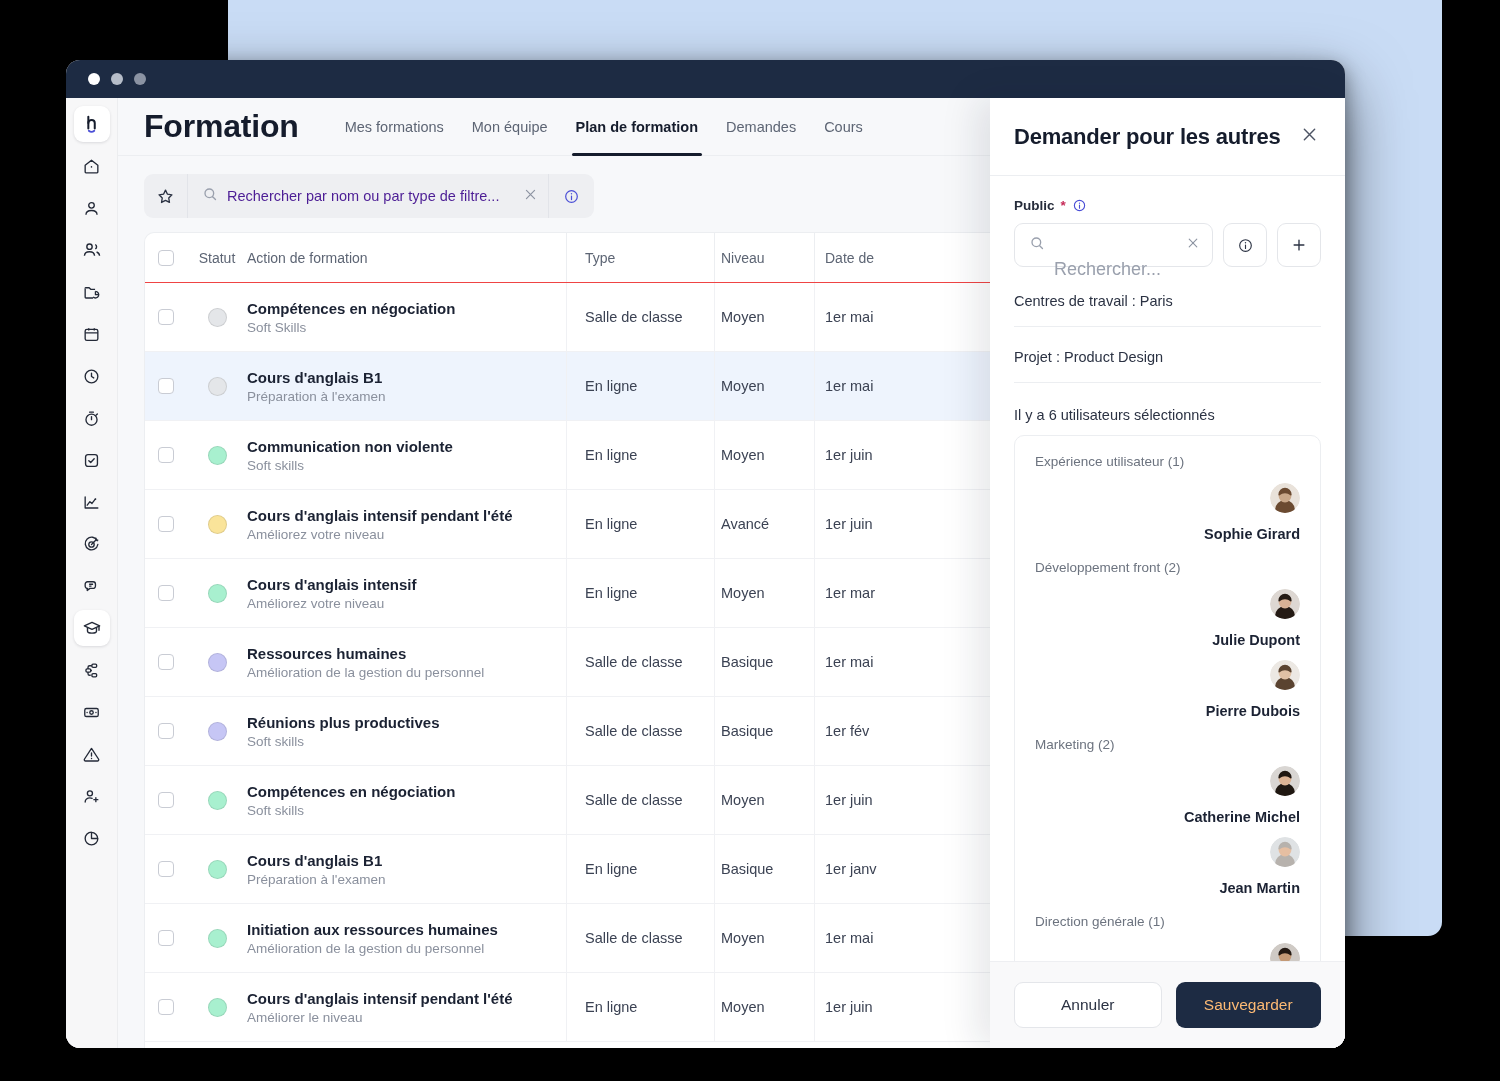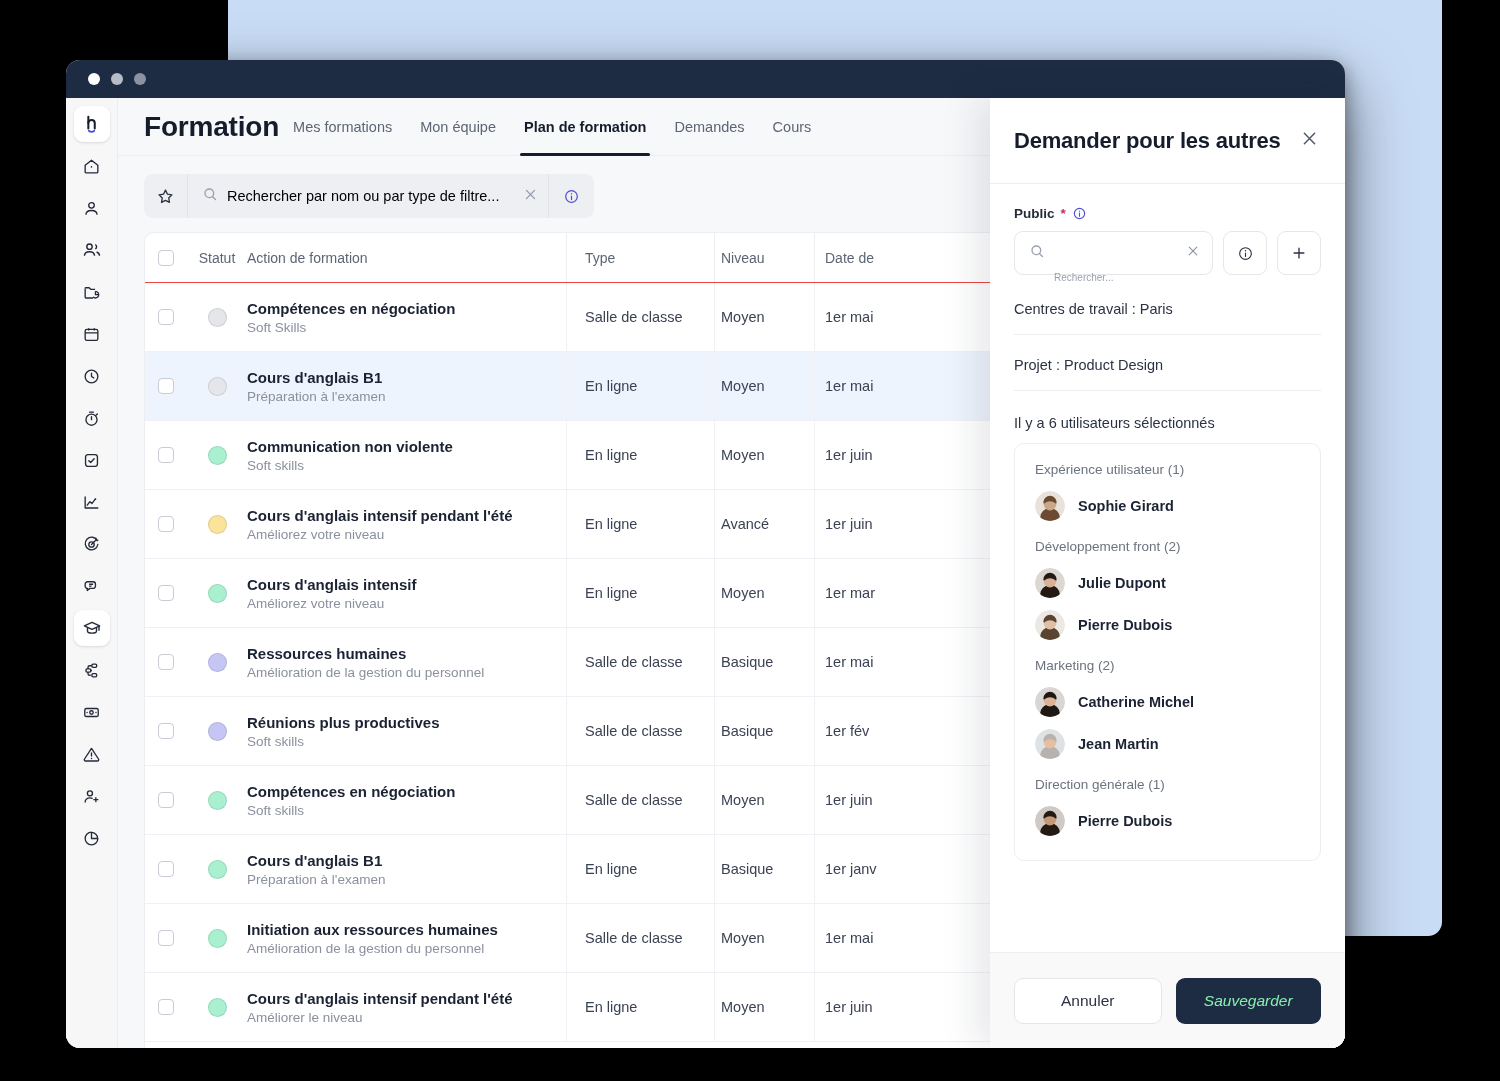--- a/index.html
+++ b/index.html
@@ -94,23 +94,24 @@
 
   .topbar {
     height: 58px;
     background: #f7f8fa;
     display: flex;
     align-items: center;
     padding: 0 0 0 26px;
     border-bottom: 1px solid #eceef1;
   }
   .app-title {
-    font-size: 28px;
+    font-size: 32px;
     font-weight: 700;
     color: #151c2c;
+    margin-right: 32px;
     letter-spacing: -0.2px;
     white-space: nowrap;
   }
   .tabs { display: flex; align-items: flex-end; height: 58px; gap: 0; }
   .tab {
     font-size: 14.5px;
     color: #5d6574;
     padding: 0 14px;
     height: 58px;
     display: flex; align-items: center;
@@ -144,21 +145,21 @@
     flex: 0 0 44px;
   }
   .search-field {
     flex: 1 1 auto;
     display: flex; align-items: center;
     gap: 9px;
     padding: 0 10px 0 14px;
     min-width: 0;
   }
   .search-ph {
-    font-size: 14.5px; color: #000000;
+    font-size: 14.5px; color: #4c1d95;
     white-space: nowrap; overflow: hidden; text-overflow: ellipsis;
     flex: 1 1 auto;
   }
   .x-btn { color: #8d94a2; flex: 0 0 auto; }
   .info-sep {
     border-left: 1px solid #e2e4e9;
     width: 46px; height: 44px;
     display: flex; align-items: center; justify-content: center;
     color: #4b4fd6;
     flex: 0 0 46px;
@@ -259,21 +260,21 @@
     flex: 1 1 auto;
     height: 44px;
     border: 1px solid #e4e6ea;
     border-radius: 9px;
     display: flex; align-items: center;
     padding: 0 12px 0 14px;
     gap: 9px;
     background: #fff;
     min-width: 0;
   }
-  .pub-ph { font-size: 10px; color: #9aa0ad; flex: 1 1 auto; margin-top: 48px; }
+  .pub-ph { font-size: 18px; color: #9aa0ad; flex: 1 1 auto; margin-top: 48px; }
   .sq-btn {
     width: 44px; height: 44px;
     border: 1px solid #e4e6ea;
     border-radius: 9px;
     display: flex; align-items: center; justify-content: center;
     background: #fff;
     color: #2b3243;
     flex: 0 0 44px;
   }
 
@@ -286,21 +287,21 @@
 
   .sel-count { font-size: 14.5px; color: #2b3243; padding: 24px 0 12px 0; }
 
   .sel-box {
     border: 1px solid #eceef1;
     border-radius: 10px;
     padding: 18px 0 18px 0;
   }
   .grp-label { font-size: 13.5px; color: #6c737f; padding: 0 20px; margin: 12px 0 8px 0; }
   .grp-label.first { margin-top: 0; }
-  .person { display: flex; align-items: center; gap: 13px; padding: 6px 20px; }
+  .person { display: flex; align-items: flex-end; gap: 13px; padding: 6px 20px; flex-direction: column; }
   .avatar {
     width: 30px; height: 30px; border-radius: 50%;
     flex: 0 0 30px; overflow: hidden; position: relative;
   }
   .person-name { font-size: 14.5px; font-weight: 700; color: #1b2233; }
 
   .panel-foot {
     height: 96px;
     background: #f9f9fa;
     border-top: 1px solid #eeeff2;
@@ -308,21 +309,21 @@
     padding: 0 24px;
   }
   .btn {
     flex: 1 1 0;
     height: 46px;
     border-radius: 9px;
     display: flex; align-items: center; justify-content: center;
     font-size: 15.5px;
   }
   .btn-cancel { background: #ffffff; border: 1px solid #e4e6ea; color: #2b3243; }
-  .btn-save { background: #1d2b43; color: #86efac; font-style: italic; }
+  .btn-save { background: #1d2b43; color: #fdba74; }
 </style>
 </head>
 <body>
 
 <div id="stage">
 
   <div class="blue-plate"></div>
 
   <div class="window">
 

